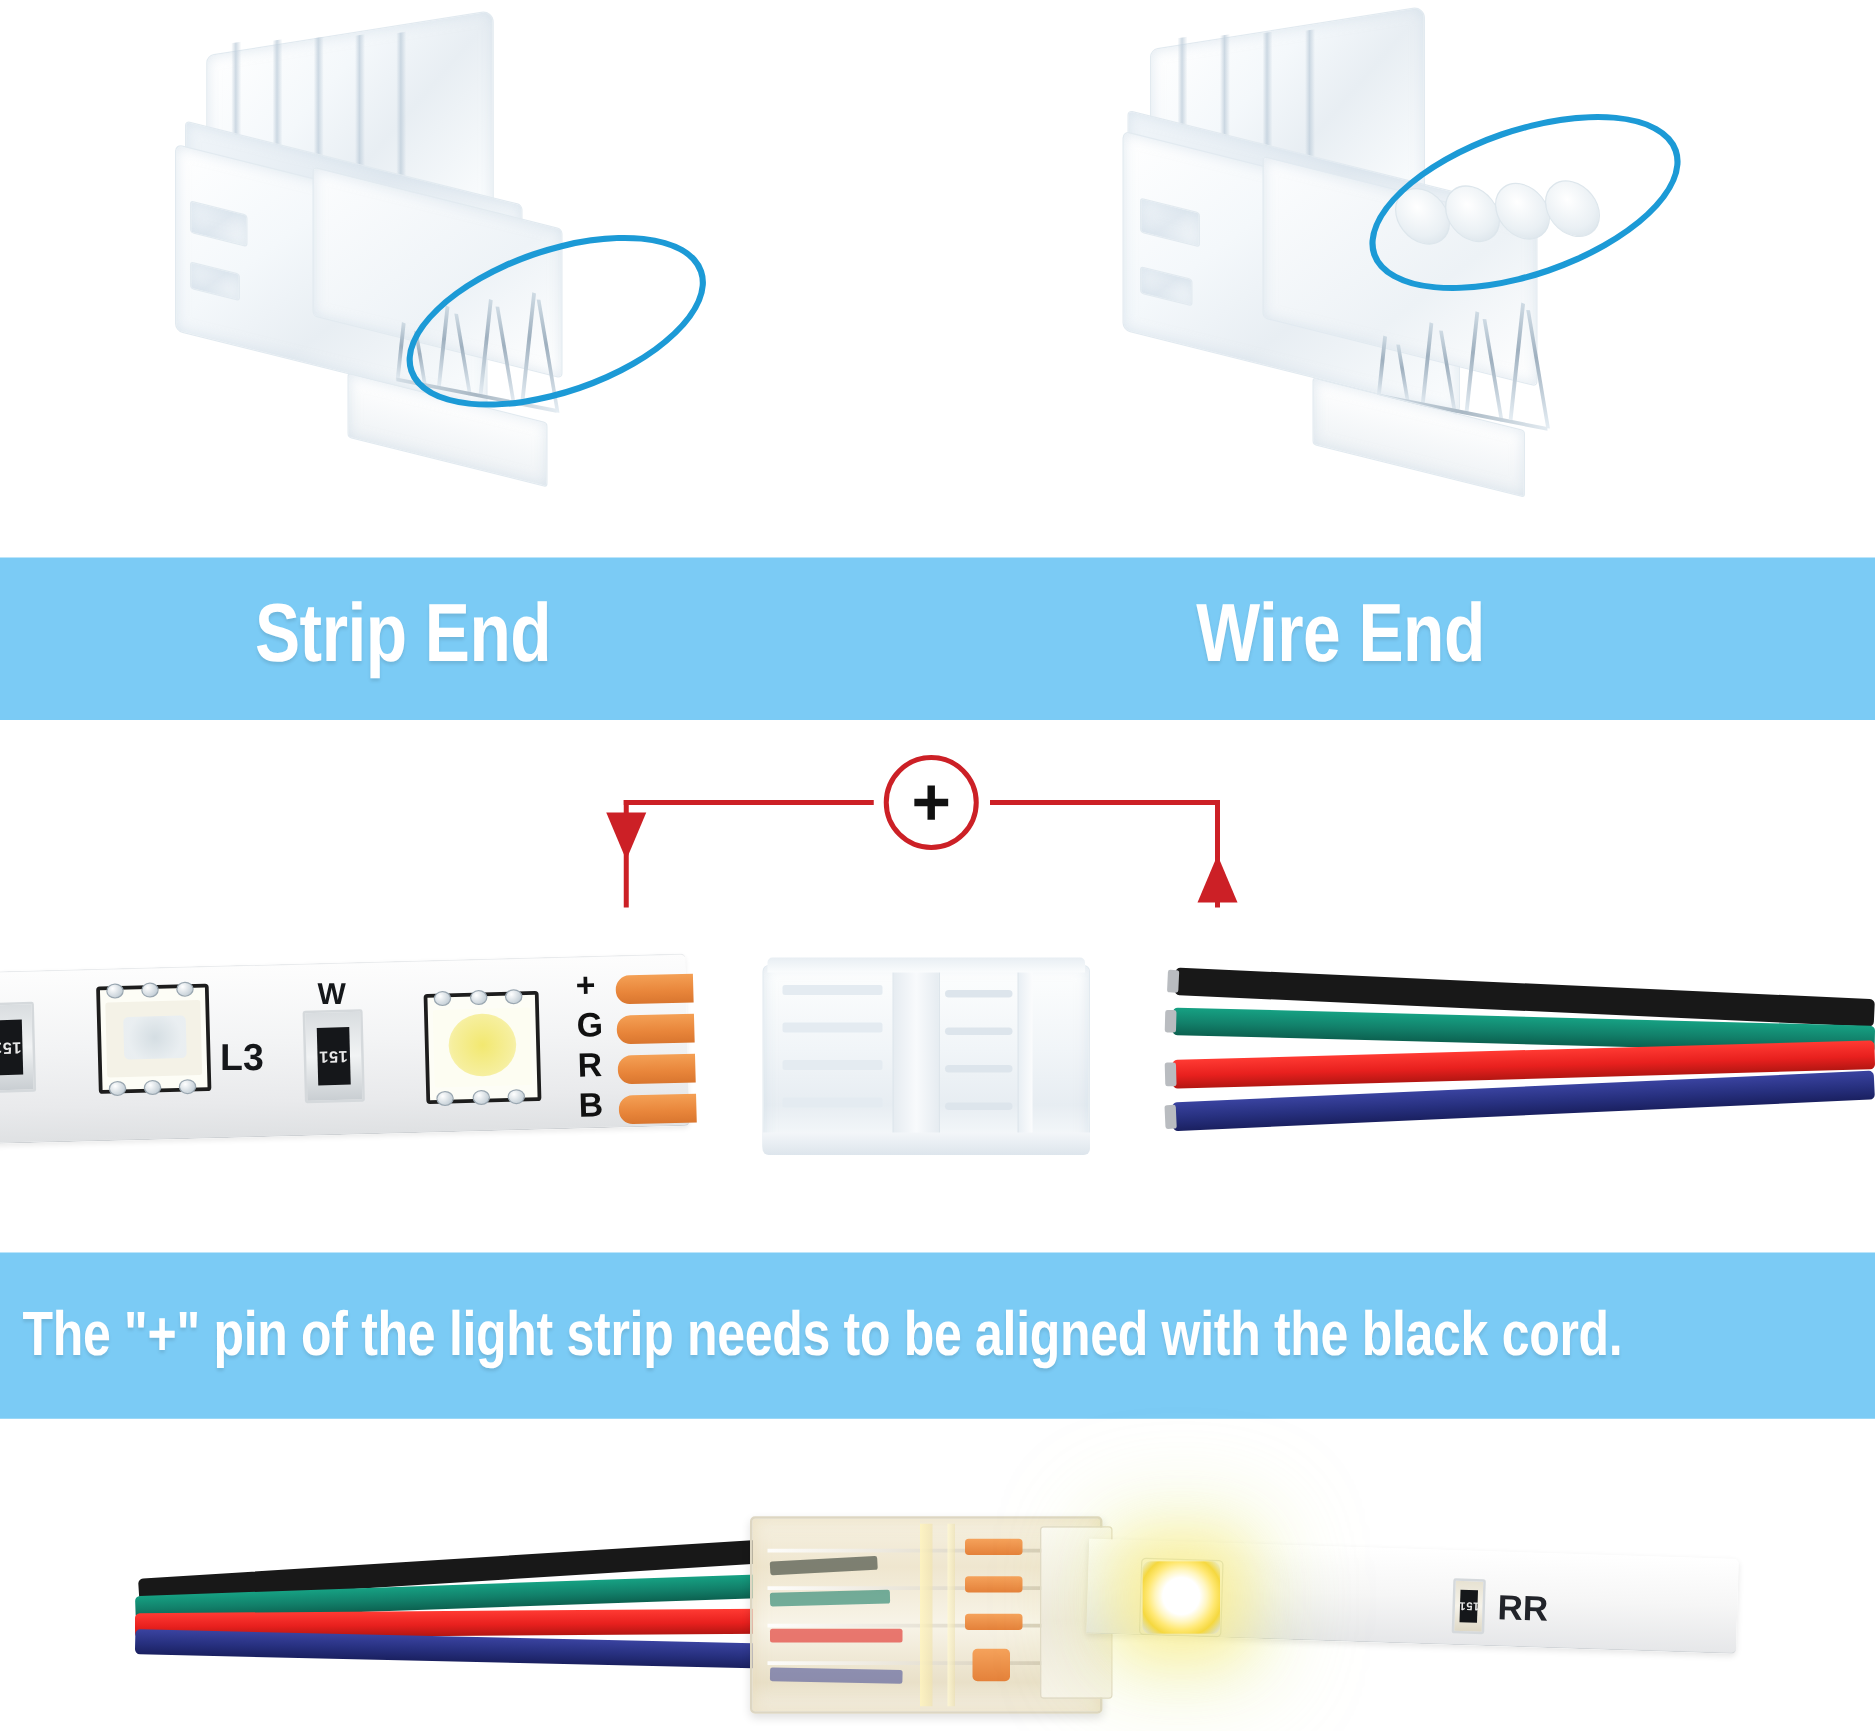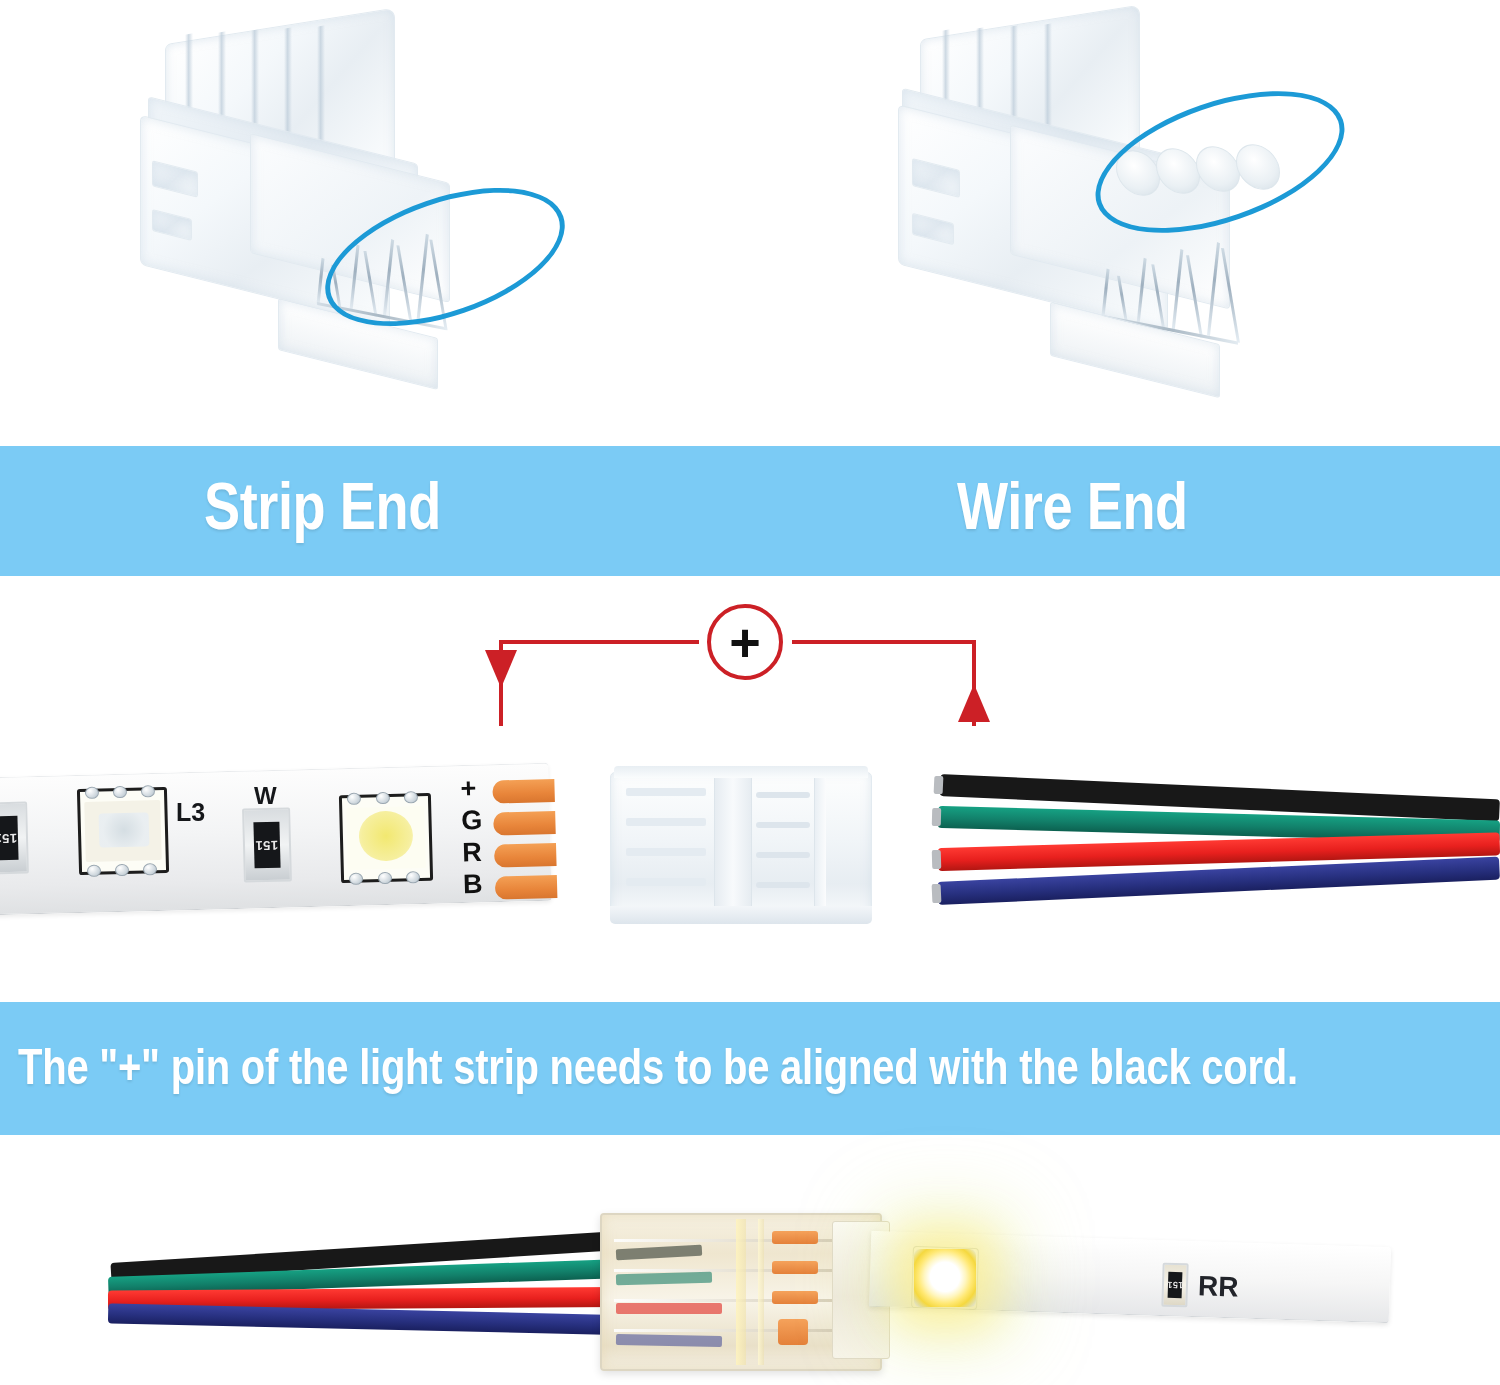--- a/index.html
+++ b/index.html
@@ -335,21 +335,21 @@
         <div class="led-dot" style="left:5px;  top:-5px;"></div>
         <div class="led-dot" style="left:33px; top:-5px;"></div>
         <div class="led-dot" style="left:61px; top:-5px;"></div>
         <div class="led-dot" style="left:5px;  bottom:-5px;"></div>
         <div class="led-dot" style="left:33px; bottom:-5px;"></div>
         <div class="led-dot" style="left:61px; bottom:-5px;"></div>
         <div style="position:absolute; left:18px; top:22px; width:50px; height:34px;
                     background:radial-gradient(circle,#cfdae2 0%,#e8eef3 70%);
                     border-radius:4px; opacity:0.85;"></div>
       </div>
-      <div class="strip-txt" style="left:186px; top:40px; font-size:25px;">L3</div>
+      <div class="strip-txt" style="left:186px; top:72px; font-size:30px;">L3</div>
 
       <div class="strip-txt" style="left:264px; top:24px; font-size:24px;">W</div>
 
       <div class="res" style="left:253px; top:50px; width:48px; height:74px; transform:rotate(-1.5deg);">
         <div class="res-body" style="width:26px; height:46px;">
             <span>151</span>
           </div>
       </div>
 
       <div class="led" style="left:350px; top:36px; width:92px; height:88px; transform:rotate(-1.5deg);">

